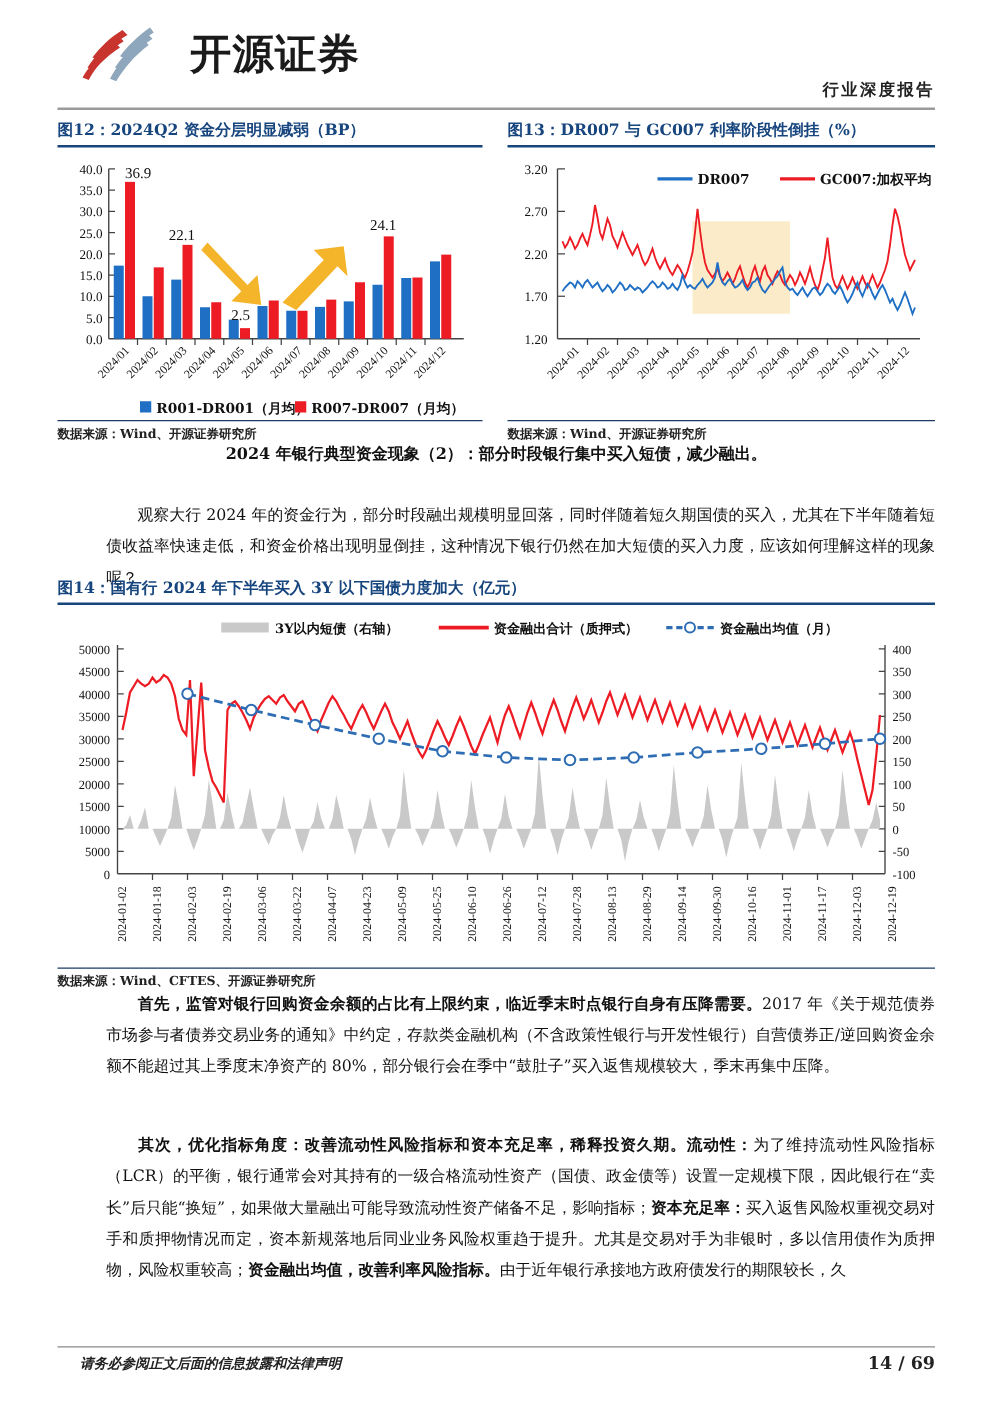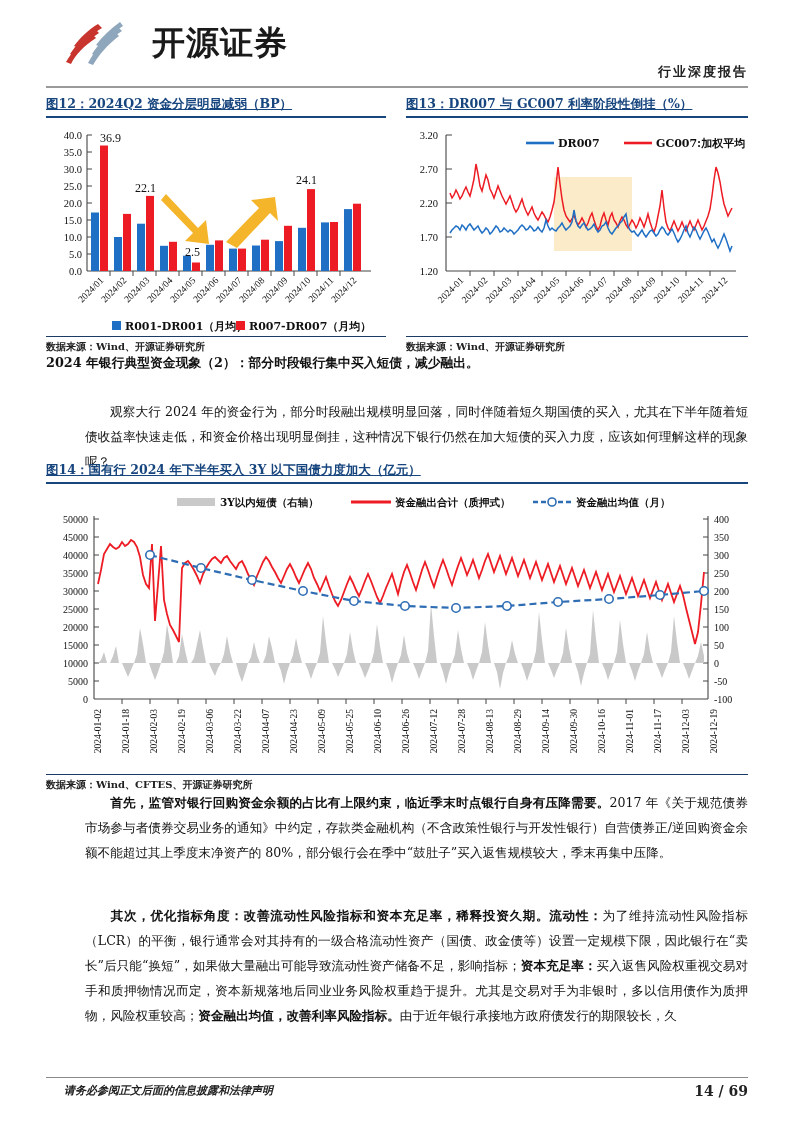--- a/index.html
+++ b/index.html
@@ -23,21 +23,21 @@
     font-size:13px; font-weight:bold; letter-spacing:2px; color:#222;
     font-family:"DejaVu Serif", serif;
     margin-left:44px;
   }
   .header-rule { position:absolute; left:46px; top:86px; width:702px; height:2px; background:#9a9a9a; }
 
   
   .fig-box { position:absolute; }
   .fig-title {
     color:#17457e; font-weight:bold; font-size:12.5px;
-    font-family:"DejaVu Serif", serif; white-space:nowrap;text-decoration:underline;
+    font-family:"DejaVu Serif", serif; white-space:nowrap;
   }
   .fig-rule { height:1.6px; background:#17457e; margin-top:3px; }
   .fig-bottom-rule { height:1px; background:#1b3b66; }
   .fig-src {
     font-size:10px; color:#222; font-family:"DejaVu Serif", serif; font-weight:bold;
     margin-top:3px; white-space:nowrap;
   }
 
   
   .chart-svg { display:block; }
@@ -47,21 +47,21 @@
     position:absolute;
     font-family:"DejaVu Serif", serif;
     font-size:12.6px;
     line-height:25px;
     color:#111;
     text-align:justify;
     text-justify:inter-ideograph;
   }
   .para b { font-weight:bold; }
   .center-head {
-    position:absolute; font-weight:bold;
+    position:absolute; text-align:center; font-weight:bold;
     font-family:"DejaVu Serif", serif; font-size:12.8px; color:#111;
   }
 
   
   .footer-rule { position:absolute; left:46px; top:1077px; width:702px; height:1px; background:#8a8a8a; }
   .footer-left {
     position:absolute; left:64px; top:1083px;
     font-family:"DejaVu Serif", serif; font-size:11px; color:#222; font-weight:bold;font-style:italic;
   }
   .footer-right {

